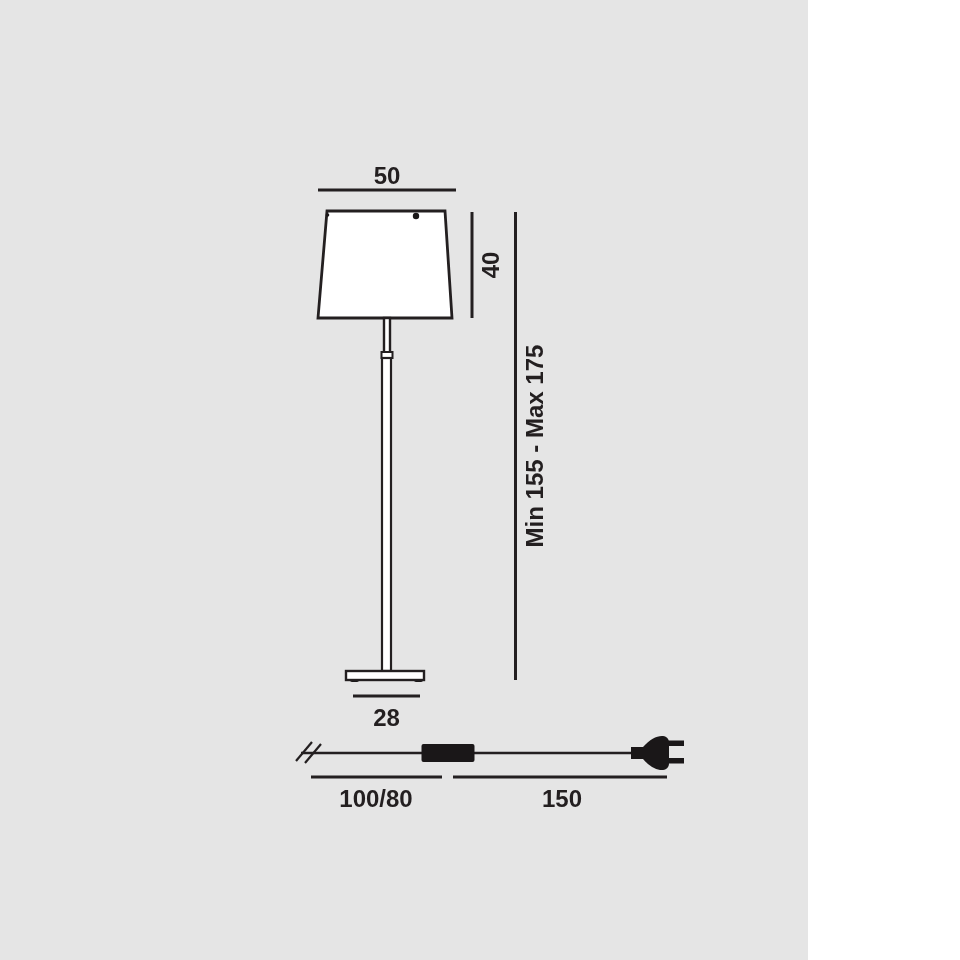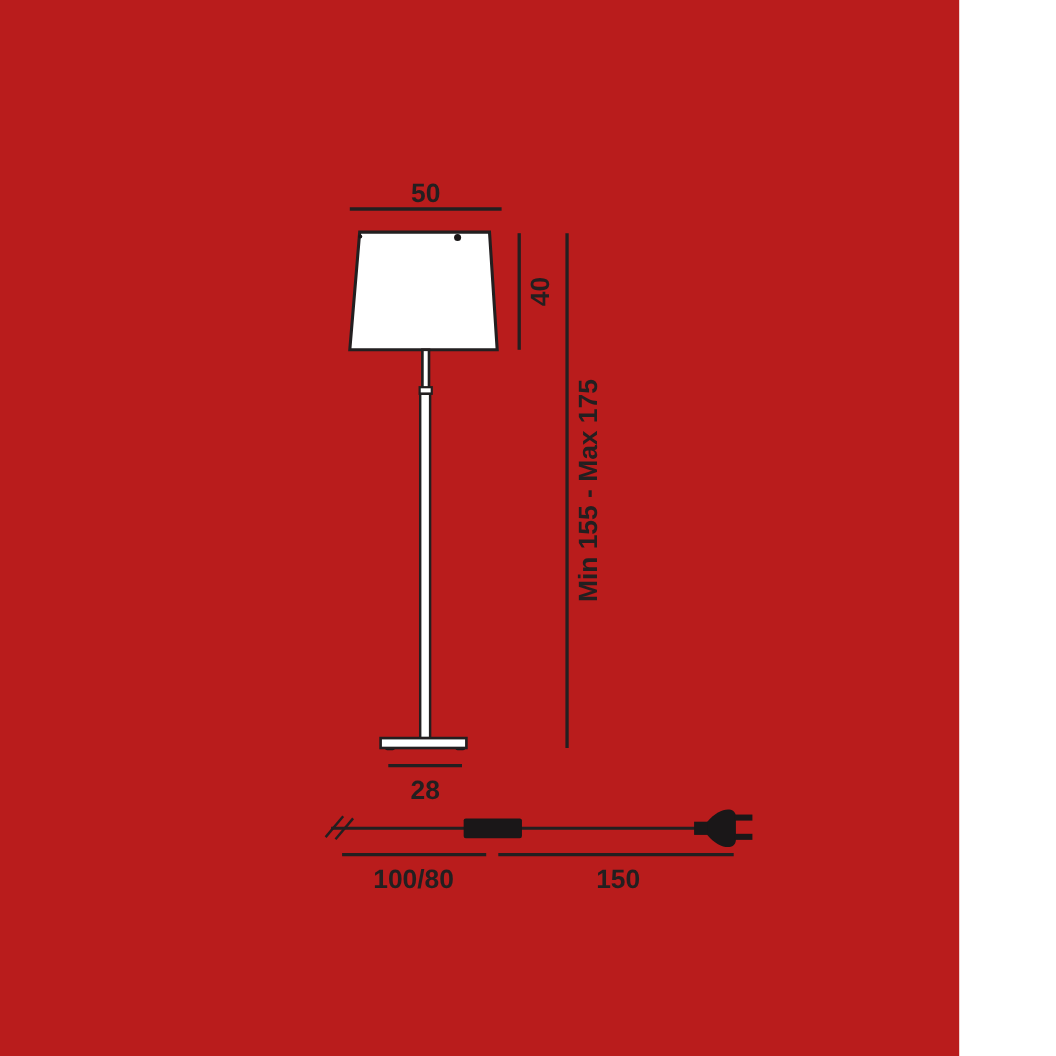--- a/index.html
+++ b/index.html
@@ -2,23 +2,23 @@
 <html><head>
 <meta charset="utf-8">
 <style>
   html, body {
     margin: 0;
     padding: 0;
     background: #ffffff;
   }
   .canvas {
     position: relative;
-    width: 872px;
+    width: 808px;
     height: 960px;
-    background: #b91c1c;
+    background: #e5e5e5;
     overflow: hidden;
   }
   svg {
     position: absolute;
     top: 0;
     left: 0;
   }
   .dim-label {
     font-family: "Liberation Sans", sans-serif;
     font-weight: 700;

